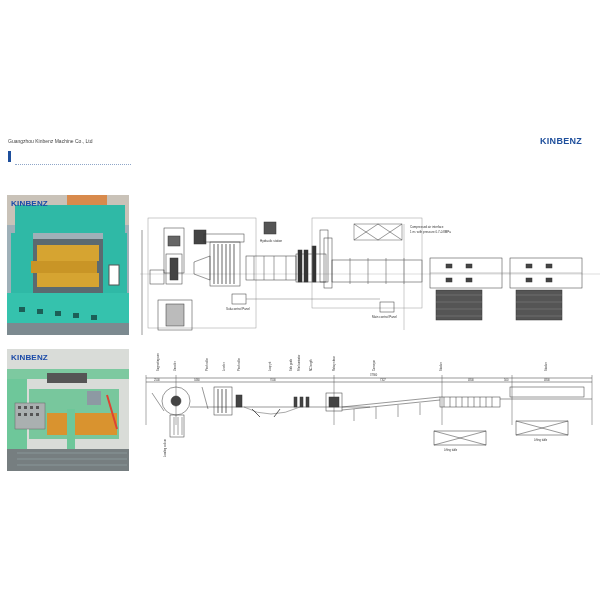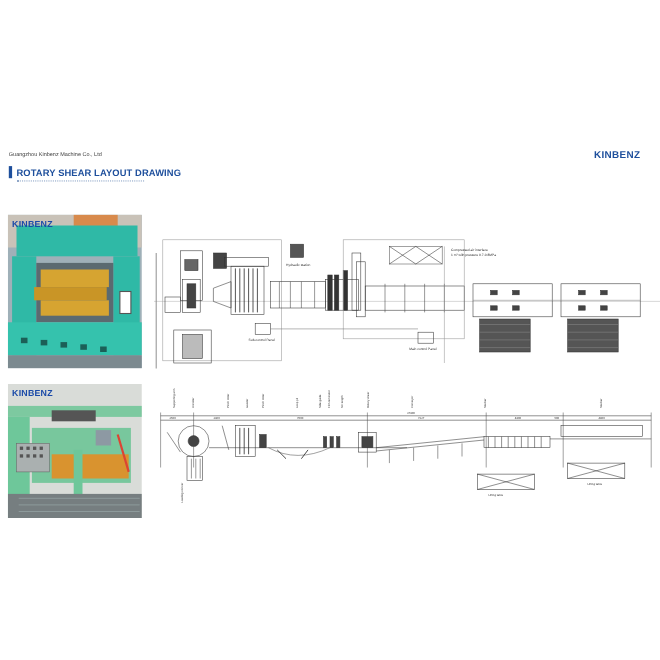--- a/index.html
+++ b/index.html
@@ -13,21 +13,20 @@
   .photo{position:absolute;overflow:hidden;}
   .photo .logo{position:absolute;left:4px;top:4px;font-size:8px;font-weight:bold;color:#1a4aa8;letter-spacing:0.2px;}
   svg text{font-family:"Liberation Sans",sans-serif;}
 </style>
 </head>
 <body>
 
 <div class="company">Guangzhou Kinbenz Machine Co., Ltd</div>
 <div class="title-wrap">
   <div class="title-bar"></div>
-  <div class="title">ROTARY SHEAR LAYOUT DRAWING</div>
 </div>
 <div class="title-underline"></div>
 <div class="brand">KINBENZ</div>
 
 <div class="photo" style="left:7px;top:195px;width:122px;height:140px;">
   <svg width="122" height="140">
     <rect width="122" height="140" fill="#9fb0b8"></rect>
     <rect x="0" y="0" width="122" height="30" fill="#c9c2b8"></rect>
     <rect x="60" y="0" width="40" height="12" fill="#d88a4c"></rect>
     <rect x="8" y="10" width="110" height="28" fill="#2fb9a6"></rect>

